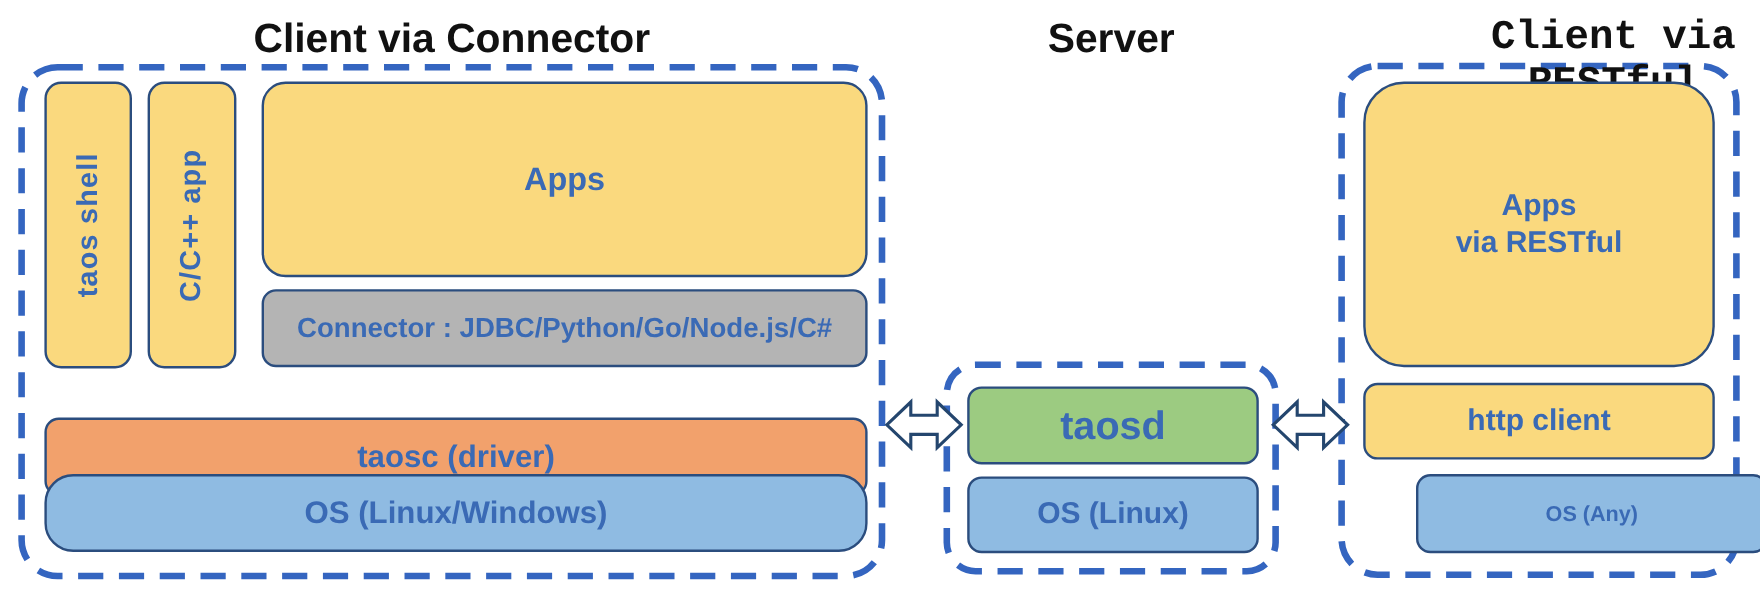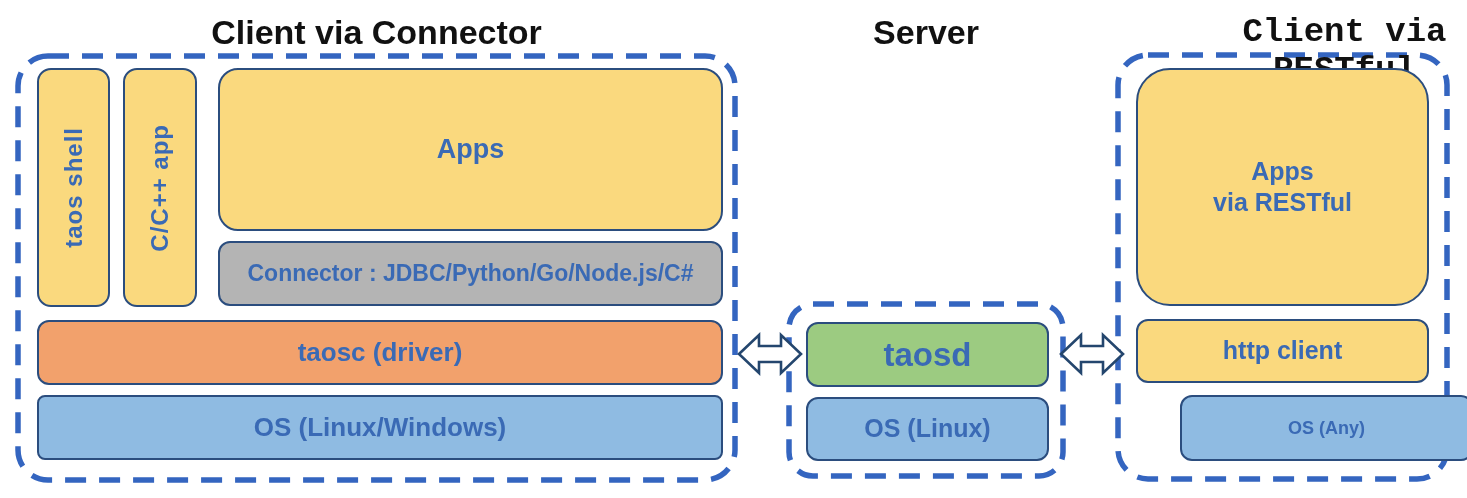--- a/index.html
+++ b/index.html
@@ -40,38 +40,38 @@
     justify-content:center;
     border:2.6px solid var(--box-border);
     box-sizing:border-box;
     color:var(--label-blue);
     font-weight:bold;
     text-align:center;
     line-height:1.25;
   }
   .yellow { background:var(--yellow-fill); }
   .gray   { background:var(--gray-fill); }
-  .orange { background:var(--orange-fill); }
+  .orange { background:var(--orange-fill);margin-top:28px; }
   .blue   { background:var(--blue-fill); }
   .green  { background:var(--green-fill); }
 
   .vbox {
     writing-mode:vertical-rl;
     transform:rotate(180deg);
     font-size:24px;
     letter-spacing:1px;
   }
 
   
   .taos-shell   { left:37px;  top:68px;  width:73px;  height:239px; border-radius:14px; }
   .cpp-app      { left:123px; top:68px;  width:74px;  height:239px; border-radius:14px; }
   .apps-box     { left:218px; top:68px;  width:505px; height:163px; border-radius:20px; font-size:27px; }
   .connector    { left:218px; top:241px; width:505px; height:65px;  border-radius:12px; font-size:23px;justify-content:center; }
   .taosc        { left:37px;  top:320px; width:686px; height:65px;  border-radius:12px; font-size:26px; }
-  .os-left      { left:37px;  top:395px; width:686px; height:65px;  border-radius:8px; font-size:26px; }
+  .os-left      { left:37px;  top:395px; width:686px; height:65px;  border-radius:24px; font-size:26px; }
 
   
   .taosd        { left:806px; top:322px; width:243px; height:65px;  border-radius:12px; font-size:33px; }
   .os-server    { left:806px; top:397px; width:243px; height:64px;  border-radius:12px; font-size:25px; }
 
   
   .apps-restful { left:1136px; top:68px;  width:293px; height:238px; border-radius:34px; font-size:25px; flex-direction:column; }
   .http-client  { left:1136px; top:319px; width:293px; height:64px;  border-radius:12px; font-size:25px; }
   .os-right     { left:1180px; top:395px; width:293px; height:66px;  border-radius:12px; font-size:18px; }
 

